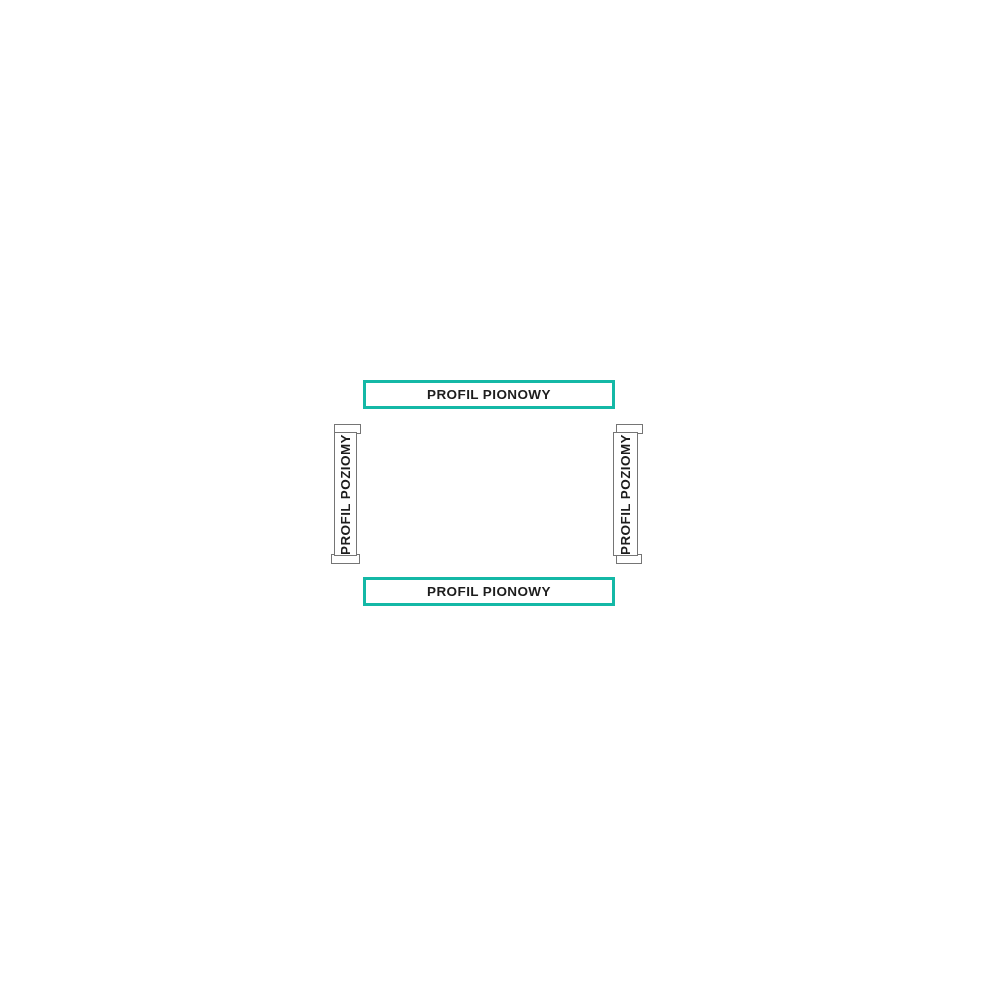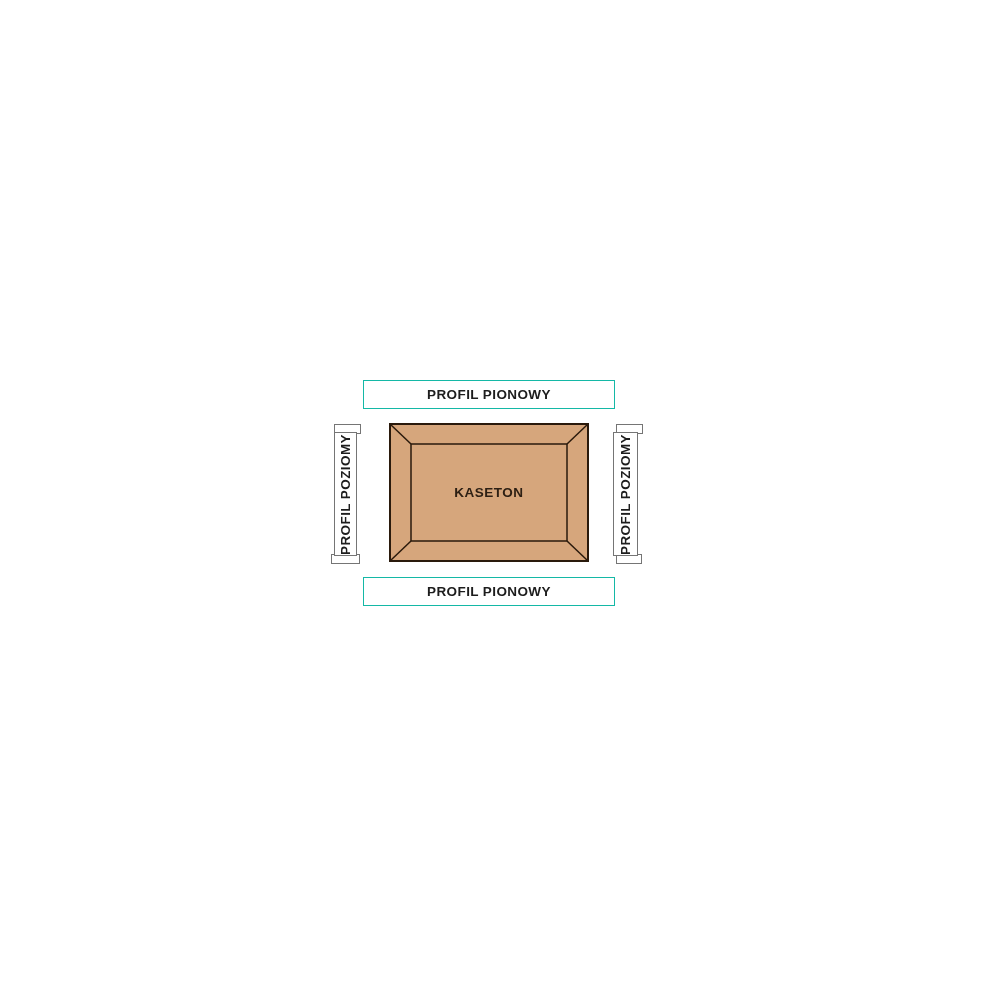--- a/index.html
+++ b/index.html
@@ -13,21 +13,21 @@
     height: 1000px;
     background: #ffffff;
     font-family: "Liberation Sans", "DejaVu Sans", sans-serif;
     overflow: hidden;
   }
 
   
   .label-box {
     position: absolute;
     background: #ffffff;
-    border: 1px solid #14b8a6;
+    border: 3px solid #14b8a6;
     display: flex;
     align-items: center;
     justify-content: center;
     box-sizing: border-box;
   }
   .label-text {
     font-size: 13.5px;
     font-weight: bold;
     color: #1d1d1d;
     letter-spacing: 0.4px;
@@ -115,28 +115,14 @@
     <span class="label-text">PROFIL POZIOMY</span>
   </div>
   <div class="vcap vcap-left-bottom"></div>
 
   <div class="vcap vcap-right-top"></div>
   <div class="vbar vbar-right">
     <span class="label-text">PROFIL POZIOMY</span>
   </div>
   <div class="vcap vcap-right-bottom"></div>
 
-  <div class="kaseton">
-    <svg viewBox="0 0 200 139">
-
-      <rect x="1" y="1" width="198" height="137" fill="#d6a67c" stroke="#2a1a0c" stroke-width="2"></rect>
-
-      <rect x="22" y="21" width="156" height="97" fill="none" stroke="#2a1a0c" stroke-width="1.5"></rect>
-
-      <line x1="1" y1="1" x2="22" y2="21" stroke="#2a1a0c" stroke-width="1.5"></line>
-      <line x1="199" y1="1" x2="178" y2="21" stroke="#2a1a0c" stroke-width="1.5"></line>
-      <line x1="1" y1="138" x2="22" y2="118" stroke="#2a1a0c" stroke-width="1.5"></line>
-      <line x1="199" y1="138" x2="178" y2="118" stroke="#2a1a0c" stroke-width="1.5"></line>
-    </svg>
-    <div class="kaseton-label">KASETON</div>
-  </div>
 
 </div>
 
 </body></html>

